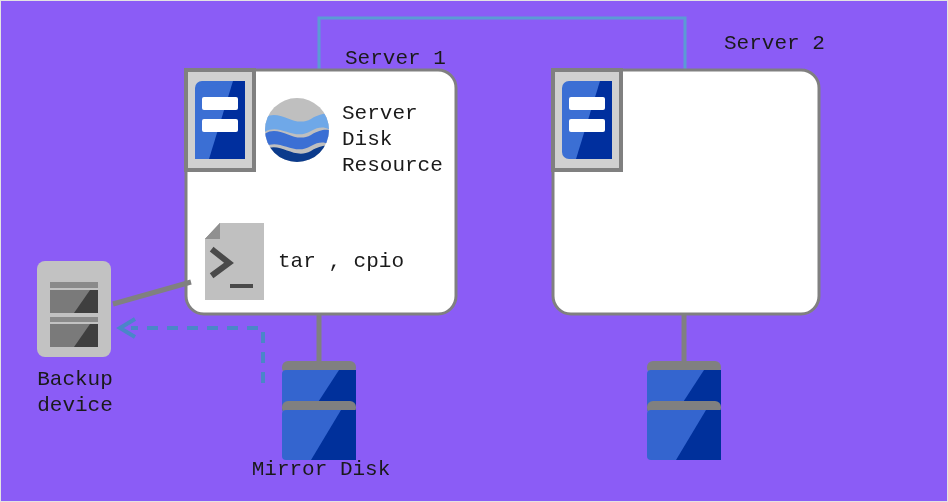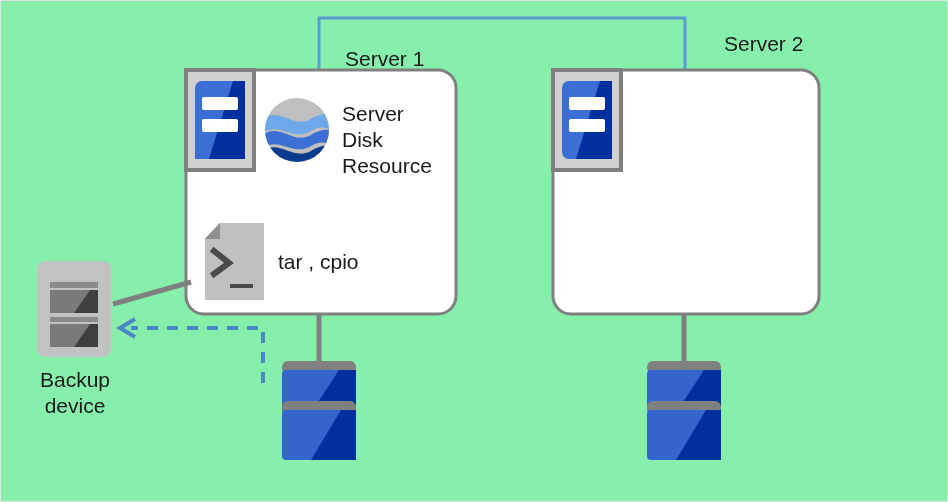--- a/index.html
+++ b/index.html
@@ -4,25 +4,25 @@
 <style>
   html, body {
     margin: 0;
     padding: 0;
     background: #ffffff;
   }
   #canvas {
     position: relative;
     width: 948px;
     height: 502px;
-    background: #86efac;
+    background: #8b5cf6;
     border: 1px solid #e3e3e3;
     box-sizing: border-box;
     overflow: hidden;
-    font-family: Liberation Sans, sans-serif;
+    font-family: Liberation Mono, monospace;
   }
   .svg-layer {
     position: absolute;
     left: 0;
     top: 0;
     width: 948px;
     height: 502px;
   }
   .lbl {
     position: absolute;
@@ -159,14 +159,15 @@
 
   <div class="lbl lbl-multi" id="mirror-res-label">Server
 Disk
 Resource</div>
 
   <div class="lbl" id="tar-label">tar , cpio</div>
 
   <div class="lbl lbl-center lbl-multi" id="backup-label">Backup
 device</div>
 
+  <div class="lbl lbl-center" id="mirrordisk-label">Mirror Disk</div>
 
 </div>
 
 </body></html>

